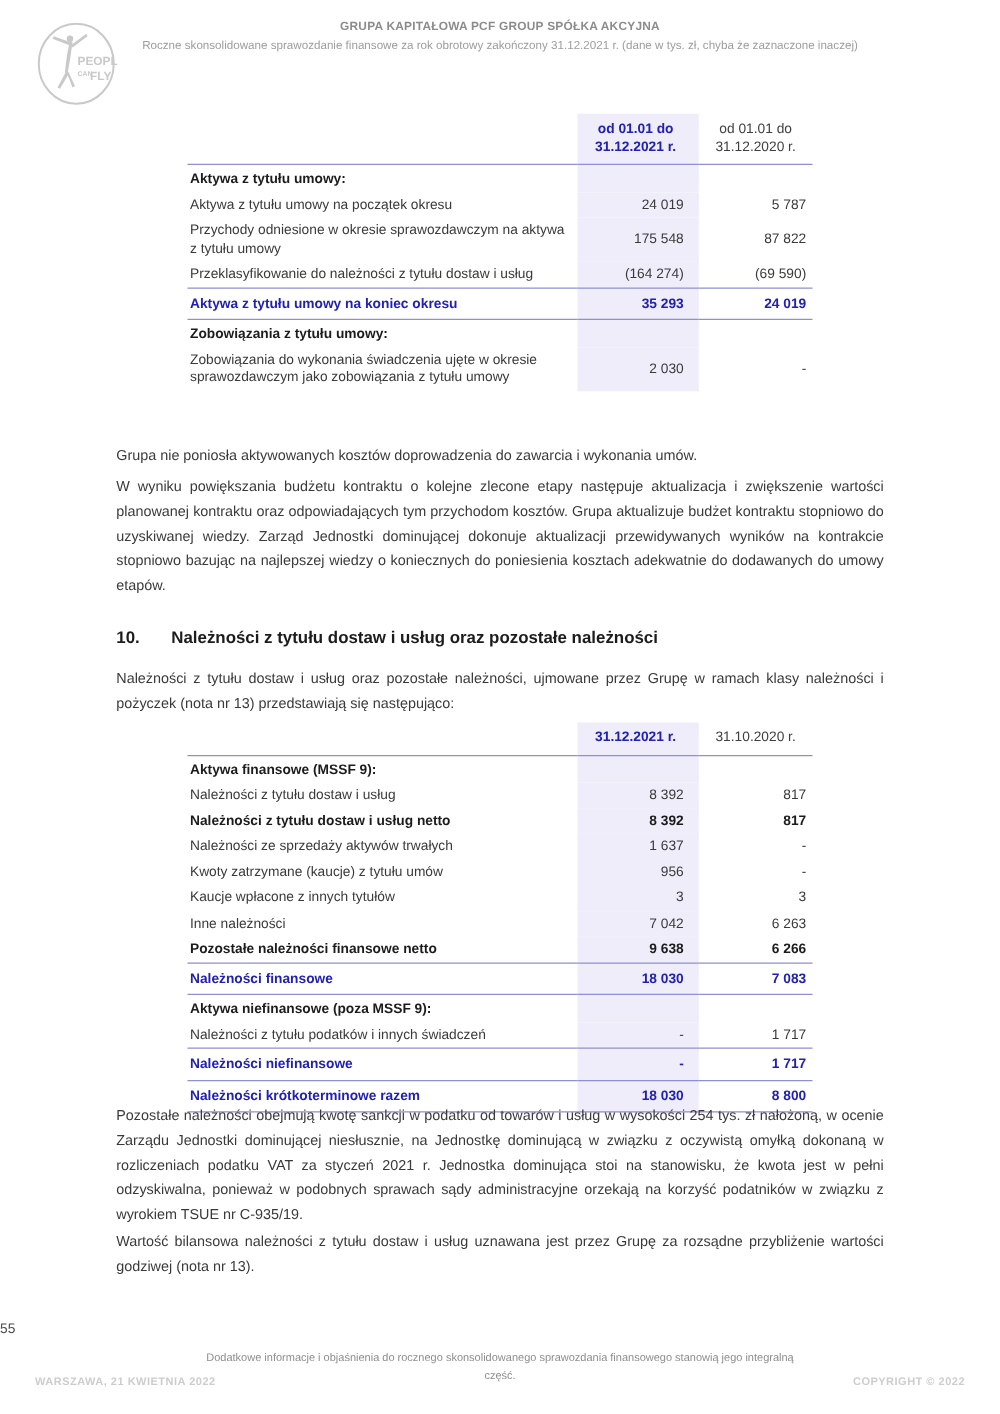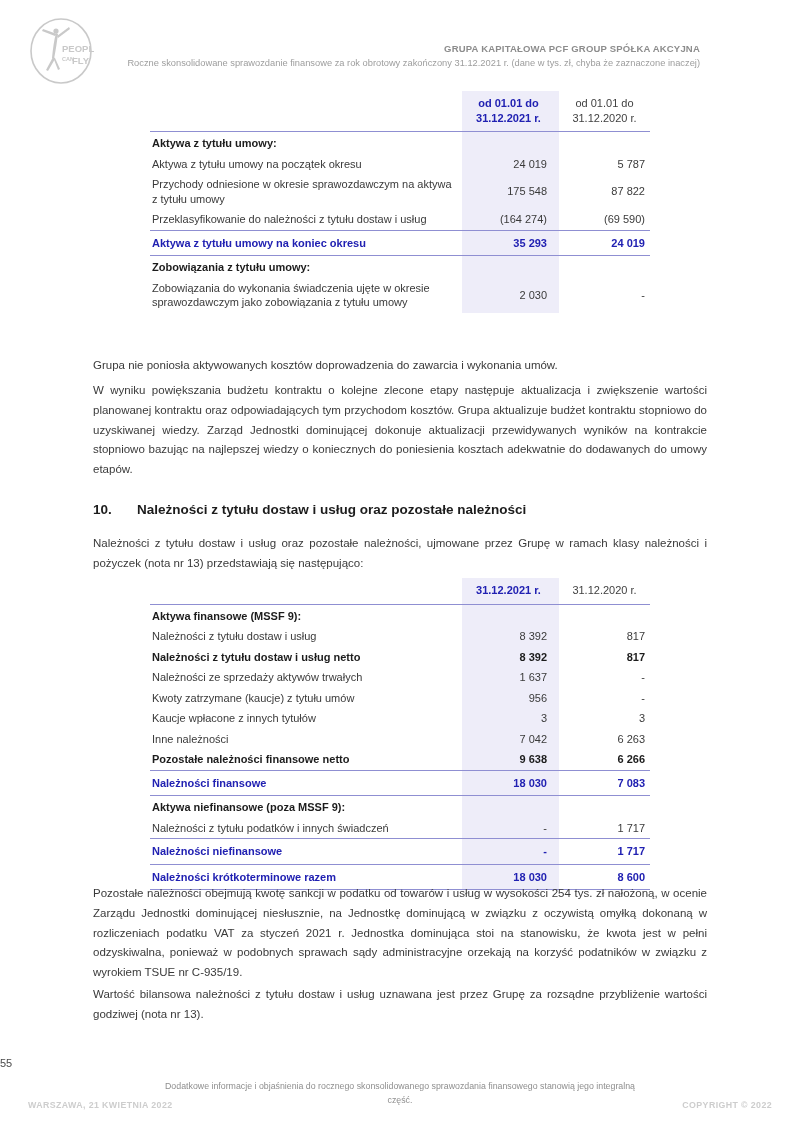--- a/index.html
+++ b/index.html
@@ -9,21 +9,21 @@
     position: relative;
     font-family: "Liberation Sans", sans-serif;
     color: #3a3a3a;
     overflow: hidden;
   }
   .page { width: 800px; height: 1131px; position: relative; }
 
   
   .doc-header { position: absolute; top: 16px; left: 0; width: 800px; height: 70px; }
   .logo { position: absolute; left: 28px; top: 2px; width: 66px; height: 66px; }
-  .header-text { position: absolute; left: 100px; right: 100px; top: 27px; text-align: right; }
+  .header-text { position: absolute; left: 100px; right: 100px; top: 0; text-align: center; }
   .header-title { font-size: 9.5px; font-weight: 700; color: #8c8c8c; letter-spacing: 0.2px; }
   .header-subtitle { font-size: 9.3px; color: #9d9d9d; margin-top: 4px; }
 
   
   .fin-table { border-collapse: collapse; table-layout: fixed; width: 500px; margin-left: 150px; font-size: 11px; }
   .fin-table col.c-label { width: 312px; }
   .fin-table col.c-v1 { width: 97px; }
   .fin-table col.c-v2 { width: 91px; }
   .fin-table th, .fin-table td { vertical-align: middle; line-height: 1.32; }
   .fin-table thead th { border-bottom: 1px solid #8f8fd2; font-weight: 700; padding: 5px 0 6px 0; }
@@ -151,21 +151,21 @@
   <table class="fin-table tbl-2">
     <colgroup>
         <col class="c-label">
         <col class="c-v1">
         <col class="c-v2">
       </colgroup>
     <thead>
       <tr>
         <th></th>
         <th class="hl">31.12.2021 r.</th>
-        <th class="last">31.12.2020 r.</th>
+        <th class="last">31.10.2020 r.</th>
       </tr>
     </thead>
     <tbody>
         <tr class="section">
           <td class="label">Aktywa finansowe (MSSF 9):</td>
           <td class="num hl"></td>
           <td class="num last"></td>
         </tr>
         <tr class="normal">
           <td class="label">Należności z tytułu dostaw i usług</td>
@@ -218,21 +218,21 @@
           <td class="num last">1 717</td>
         </tr>
         <tr class="total">
           <td class="label">Należności niefinansowe</td>
           <td class="num hl">-</td>
           <td class="num last">1 717</td>
         </tr>
         <tr class="total">
           <td class="label">Należności krótkoterminowe razem</td>
           <td class="num hl">18 030</td>
-          <td class="num last">8 600</td>
+          <td class="num last">8 800</td>
         </tr>
       </tbody>
   </table>
 
   <p class="body-copy p3">Pozostałe należności obejmują kwotę sankcji w podatku od towarów i usług w wysokości 254 tys. zł nałożoną, w ocenie Zarządu Jednostki dominującej niesłusznie, na Jednostkę dominującą w związku z oczywistą omyłką dokonaną w rozliczeniach podatku VAT za styczeń 2021 r. Jednostka dominująca stoi na stanowisku, że kwota jest w pełni odzyskiwalna, ponieważ w podobnych sprawach sądy administracyjne orzekają na korzyść podatników w związku z wyrokiem TSUE nr C-935/19.</p>
   <p class="body-copy p4">Wartość bilansowa należności z tytułu dostaw i usług uznawana jest przez Grupę za rozsądne przybliżenie wartości godziwej (nota nr 13).</p>
 
   <div class="page-number">55</div>
   <div class="footer-note">Dodatkowe informacje i objaśnienia do rocznego skonsolidowanego sprawozdania finansowego stanowią jego integralną część.</div>
   <div class="footer-left">WARSZAWA, 21 KWIETNIA 2022</div>

